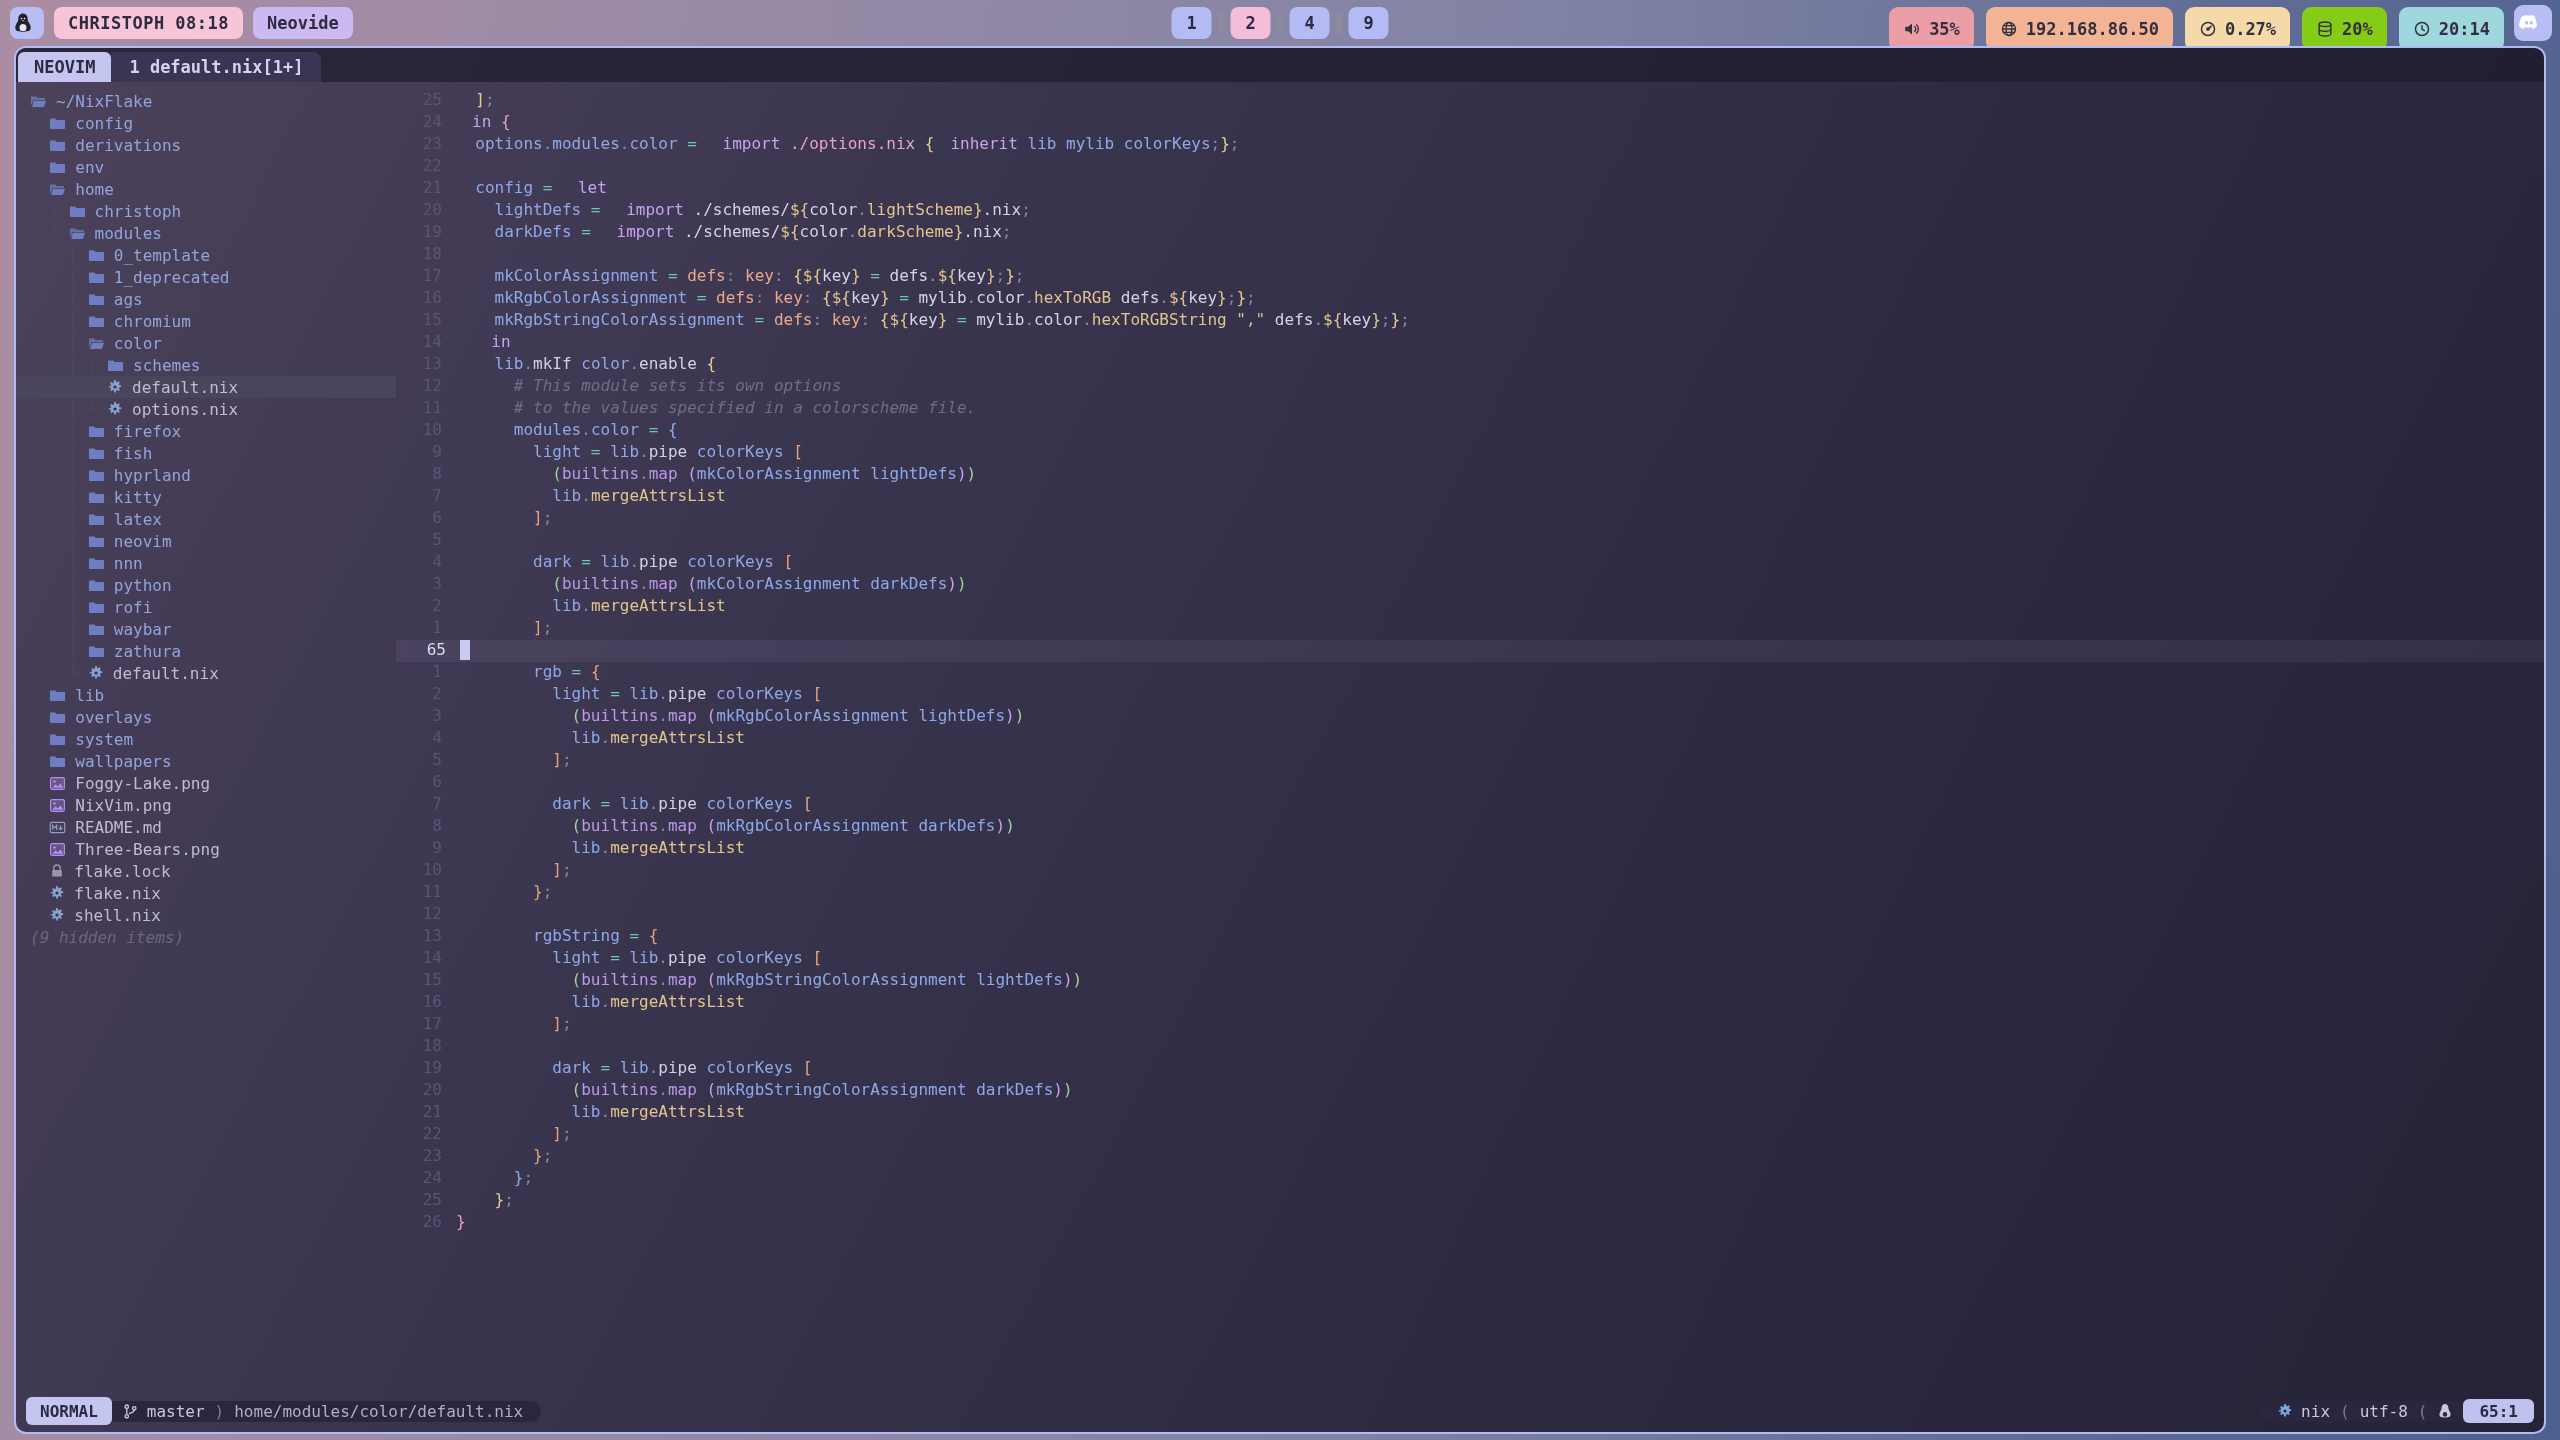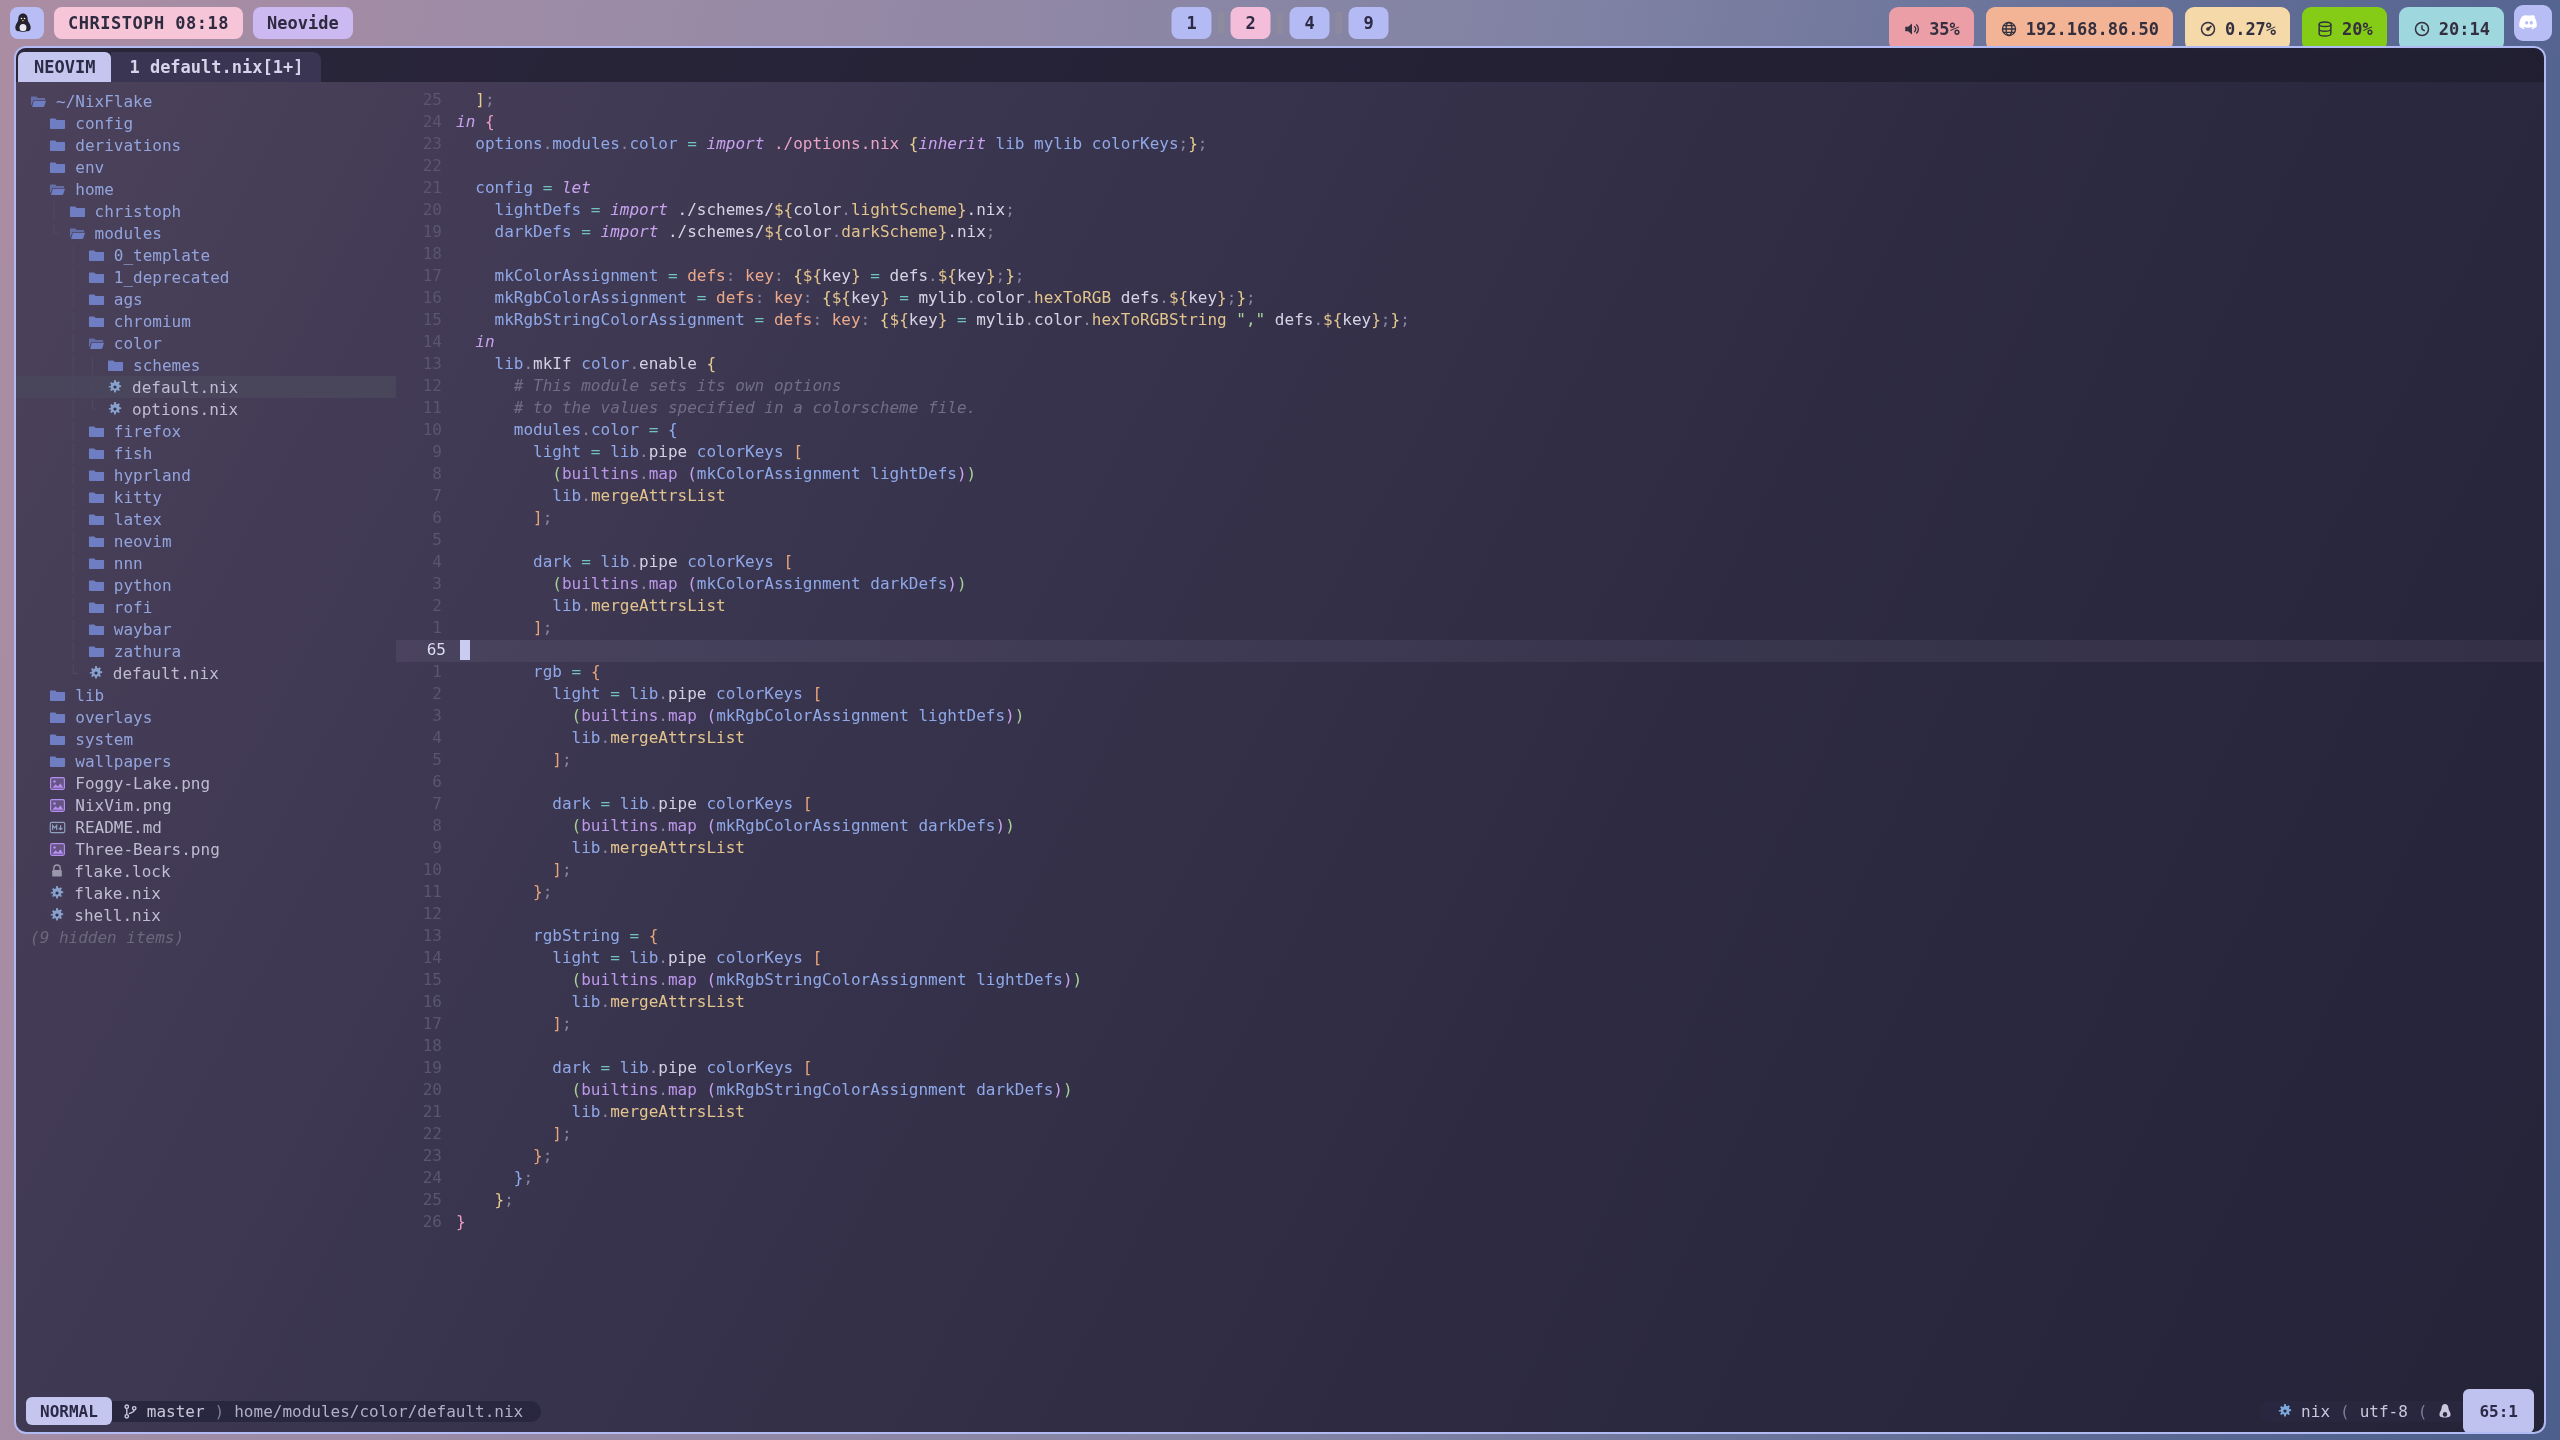--- a/index.html
+++ b/index.html
@@ -51,35 +51,35 @@
   .c-md{color:#8fa0c0;}
   .c-lock{color:#9a97ad;}
   
   .code{flex:1;padding-top:8px;font-size:16px;overflow:hidden;}
   .cl{height:22px;display:flex;white-space:pre;}
   .cl .gut{width:46px;flex:none;text-align:right;color:#595573;padding-right:14px;}
   .cl.cur{background:rgba(210,205,235,.07);}
   .cl.cur .gut{text-align:right;padding-left:4px;color:#dadcf2;font-weight:normal;}
   .cl .txt{flex:1;color:#c7c4da;}
   .cursor{display:inline-block;width:10px;height:20px;background:#c9cbf0;vertical-align:-4px;}
-  .t{color:#c7c4da;} .k{color:#c8a2ee;font-style:italic;} .i{color:#8fa8e8;} .p{color:#d4d0e4;}
+  .t{color:#c7c4da;} .k{color:#c8a2ee;margin-left:16px;} .i{color:#8fa8e8;} .p{color:#d4d0e4;}
   .f{color:#e2c48c;} .o{color:#72c2c4;} .u{color:#8a86a2;} .c{color:#716d89;font-style:italic;}
   .b{color:#bb97e8;} .a{color:#eca98a;} .P{color:#e9a3c6;} .w{color:#d8d4e6;}
   .g{color:#e2c48c;} .s{color:#aed49a;}
   .r1{color:#ee9cc2;} .r2{color:#e6cd8f;} .r3{color:#8fabef;} .r4{color:#e7a478;} .r5{color:#a5d195;} .r6{color:#c7a2ea;}
   
   .statusline{height:34px;flex:none;display:flex;align-items:center;justify-content:space-between;padding:0 10px 4px 10px;font-size:16px;}
   .sl-left,.sl-right{display:flex;align-items:center;}
   .mode-chip{background:#c5c6ef;color:#2b2945;font-weight:bold;height:28px;display:flex;align-items:center;padding:0 14px;border-radius:6px;z-index:2;}
   .sl-pill{background:#292640;height:21px;display:flex;align-items:center;border-radius:0 14px 14px 0;padding:0 18px 0 14px;margin-left:-4px;color:#c9c6dd;}
   .sl-pill .ic{display:flex;margin-right:8px;}
   .sl-sep{color:#7f7b96;margin:0 10px;}
   .sl-path{color:#b2aec8;}
   .sl-right .sl-pill{border-radius:14px 0 0 14px;margin-left:0;margin-right:-4px;padding:0 14px 0 18px;}
-  .pos-chip{background:#bfc2ee;color:#2b2945;font-weight:bold;height:44px;display:flex;align-items:center;padding:0 16px;border-radius:6px;z-index:2;}
+  .pos-chip{background:#bfc2ee;color:#2b2945;font-weight:bold;height:24px;display:flex;align-items:center;padding:0 16px;border-radius:6px;z-index:2;}
 </style>
 </head>
 <body>
 
 <div class="topbar">
   <div class="tb-left">
     <div class="chip chip-tux">
       <span class="ic">
         <svg width="22" height="22" viewBox="0 0 16 16">
             <path fill="#23222e" d="M8 1c2.2 0 3.4 1.8 3.4 4 0 .9.4 1.8 1 2.9.7 1.2 1.2 2.5 1.2 3.6 0 2-1.6 2.9-2.6 2.4-.6.4-1.2.6-3 .6s-2.4-.2-3-.6c-1 .5-2.6-.4-2.6-2.4 0-1.1.5-2.4 1.2-3.6.6-1.1 1-2 1-2.9C4.6 2.8 5.8 1 8 1z"></path>

